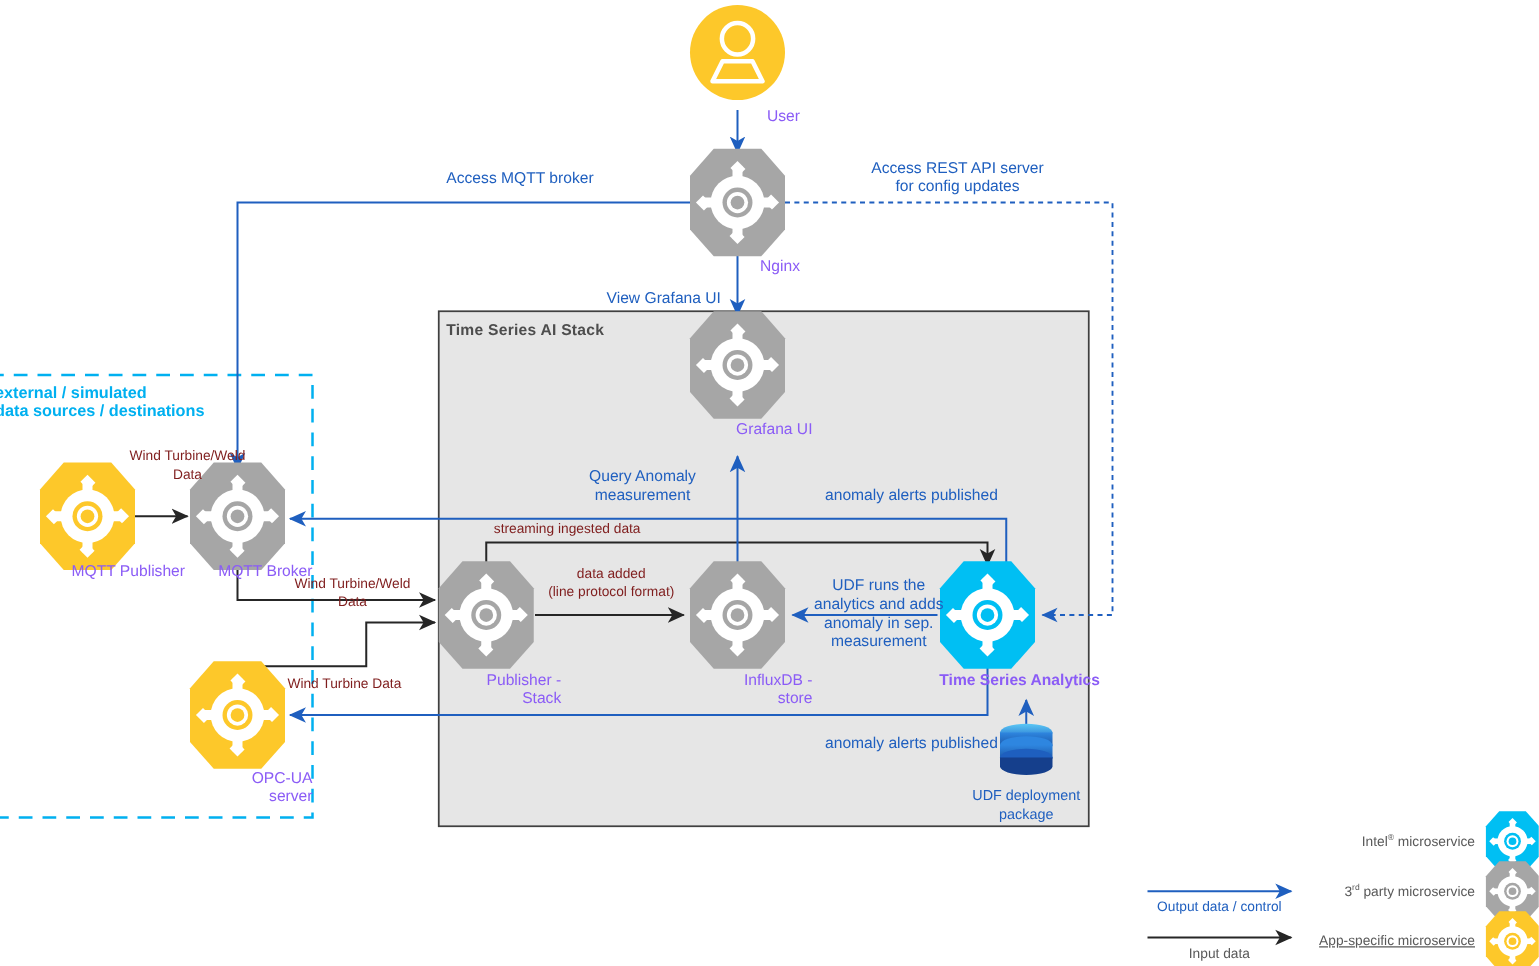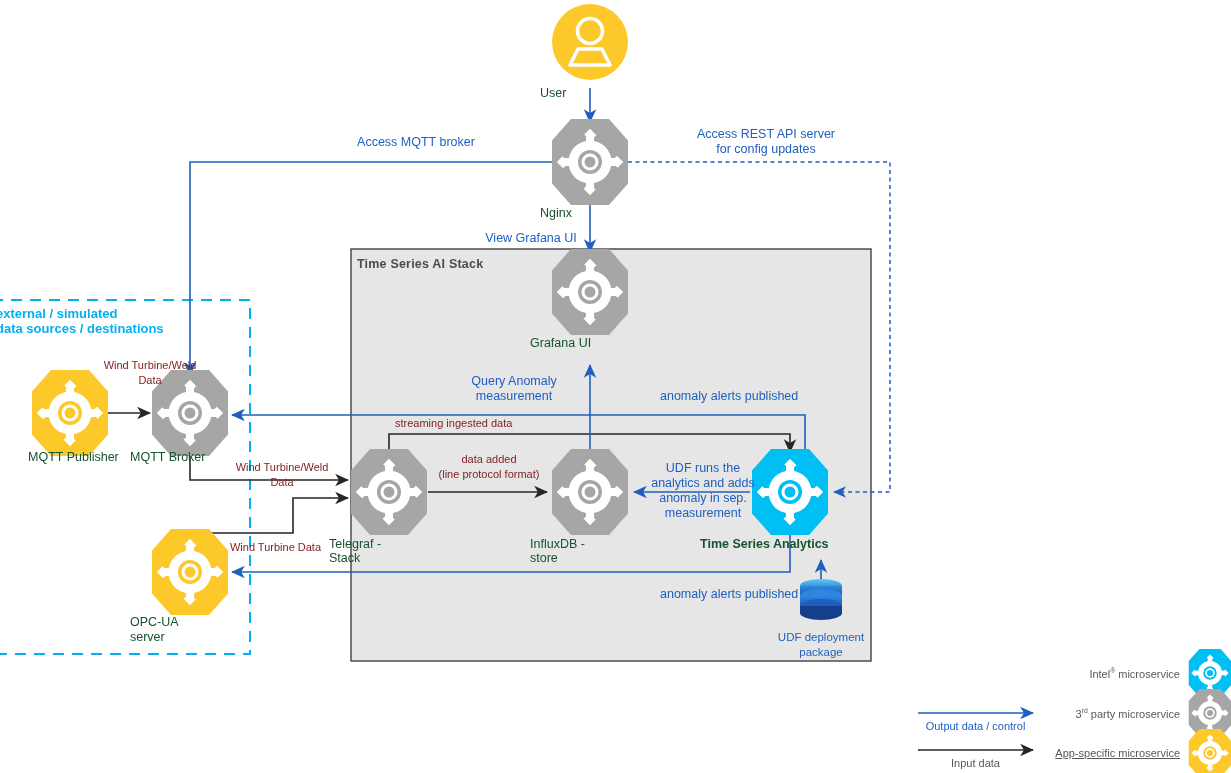--- a/index.html
+++ b/index.html
@@ -4,21 +4,21 @@
 <style>
   html,body{margin:0;padding:0;background:#ffffff;}
   body{
     font-family:"Liberation Sans", sans-serif;
     width:1231px;height:773px;position:relative;overflow:hidden;
     -webkit-font-smoothing:antialiased;
   }
   #stage{position:absolute;left:0;top:0;width:1231px;height:773px;}
   svg.layer{position:absolute;left:0;top:0;width:1231px;height:773px;overflow:visible;}
   .txt{position:absolute;white-space:pre;line-height:1.18;}
-  .lbl{color:#14532d;font-size:12.5px;text-align:left;}
+  .lbl{color:#8b5cf6;font-size:12.5px;text-align:right;}
   .blue{color:#1F5FBF;font-size:12.5px;text-align:center;}
   .blk{color:#7f1d1d;font-size:11px;text-align:center;}
   .cyanbold{color:#00B0F0;font-size:13px;font-weight:bold;text-align:left;}
   .stacktitle{color:#4D4D4D;font-size:12.5px;font-weight:bold;letter-spacing:.2px;}
   .legtxt{color:#595959;font-size:11px;text-align:right;}
   .legblue{color:#1F5FBF;font-size:11px;text-align:center;}
   .legblk{color:#595959;font-size:11px;text-align:center;}
   sup{font-size:.62em;vertical-align:super;}
 </style>
 </head>
@@ -293,21 +293,21 @@
   </svg>
 
   <div class="txt stacktitle" style="left:357px;top:257px;">Time Series AI Stack</div>
   <div class="txt cyanbold" style="left:-4px;top:306px;">external / simulated</div>
   <div class="txt cyanbold" style="left:-4px;top:321px;">data sources / destinations</div>
 
   <div class="txt lbl" style="left:540px;top:86px;width:100px;">User</div>
   <div class="txt lbl" style="left:540px;top:206px;width:100px;">Nginx</div>
   <div class="txt lbl" style="left:530px;top:336px;width:120px;">Grafana UI</div>
 
-  <div class="txt lbl" style="left:329px;top:537px;width:120px;">Telegraf -</div>
+  <div class="txt lbl" style="left:329px;top:537px;width:120px;">Publisher -</div>
   <div class="txt lbl" style="left:329px;top:551px;width:120px;">Stack</div>
 
   <div class="txt lbl" style="left:530px;top:537px;width:120px;">InfluxDB -</div>
   <div class="txt lbl" style="left:530px;top:551px;width:120px;">store</div>
 
   <div class="txt lbl" style="left:700px;top:537px;width:180px;font-weight:bold;">Time Series Analytics</div>
 
   <div class="txt lbl" style="left:28px;top:450px;width:120px;">MQTT Publisher</div>
   <div class="txt lbl" style="left:130px;top:450px;width:120px;">MQTT Broker</div>
 

